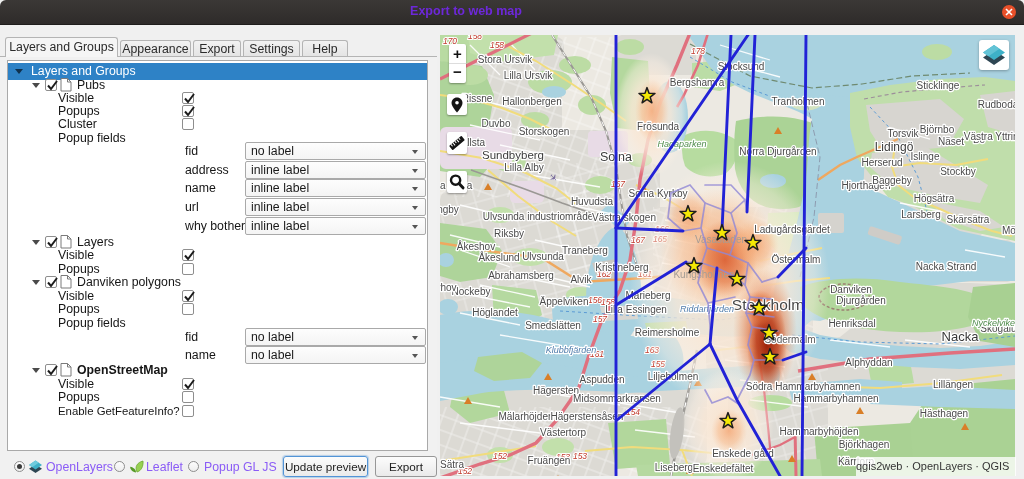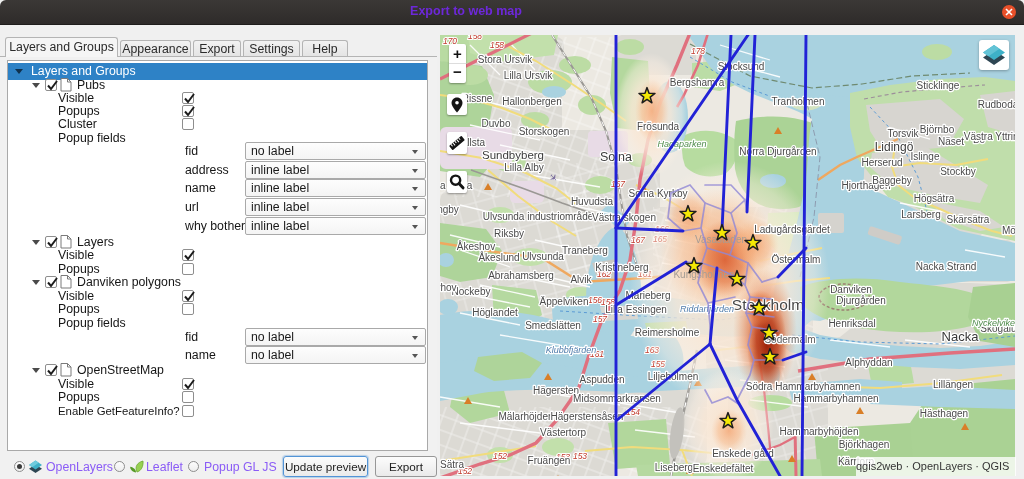--- a/index.html
+++ b/index.html
@@ -140,21 +140,21 @@
 <div class="abs exp" style="left:32px;top:368px;"></div>
 <div class="abs cb checked" style="left:45px;top:364px;">
     <svg width="15" height="15">
       <path d="M3 7.5 L6 11 L12 3" fill="none" stroke="#1c1c1c" stroke-width="2"></path>
     </svg>
   </div>
 <div class="abs" style="left:60px;top:363px;width:12px;height:14px;"><svg width="12" height="14">
       <path d="M1 .5 H7.5 L11 4 V13 H1 Z" fill="#fff" stroke="#7a7a7a"></path>
       <path d="M7.5 .5 V4 H11" fill="none" stroke="#7a7a7a"></path>
     </svg></div>
-<div class="abs row" style="left:77px;top:363px;">OpenStreetMap</div>
+<div class="abs row" style="left:77px;top:363px;font-weight:bold;">OpenStreetMap</div>
 <div class="abs row" style="left:58px;top:376.5px;">Visible</div>
 <div class="abs cb checked" style="left:182px;top:377.5px;">
     <svg width="15" height="15">
       <path d="M3 7.5 L6 11 L12 3" fill="none" stroke="#1c1c1c" stroke-width="2"></path>
     </svg>
   </div>
 <div class="abs row" style="left:58px;top:390px;">Popups</div>
 <div class="abs cb" style="left:182px;top:391px;"></div>
 <div class="abs row" style="left:58px;top:403.5px;font-size:11.4px;">Enable GetFeatureInfo?</div>
 <div class="abs cb" style="left:182px;top:404.5px;"></div>

